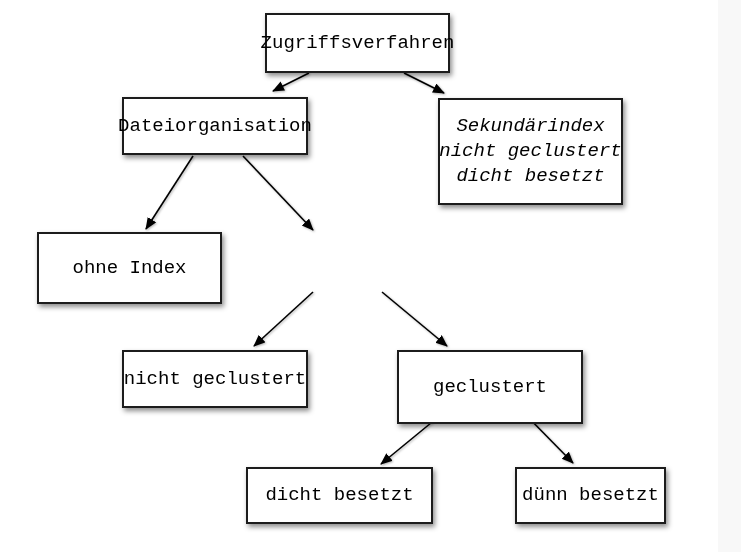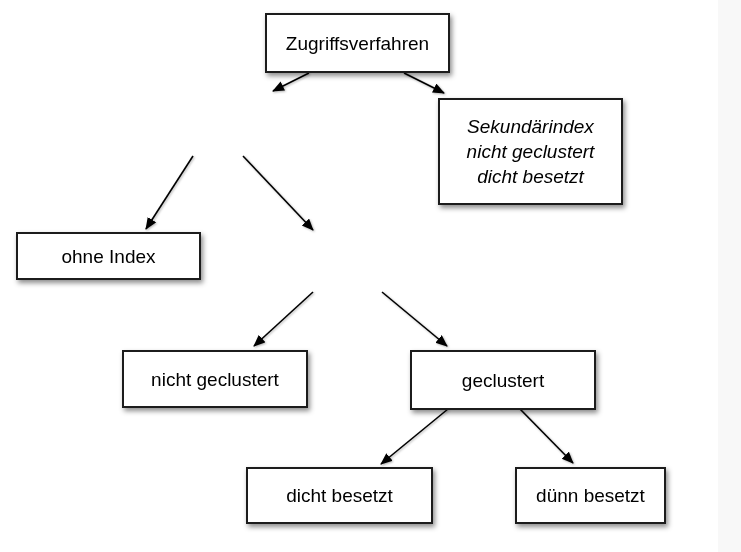--- a/index.html
+++ b/index.html
@@ -43,21 +43,21 @@
     box-shadow: 2px 3px 5px rgba(0,0,0,0.45);
     display: flex;
     flex-direction: column;
     align-items: center;
     justify-content: center;
     text-align: center;
     color: #000000;
     font-size: 19px;
     line-height: 25px;
   }
-  .node .label { display: block; white-space: nowrap; }
+  .node .label { display: block; white-space: nowrap; font-family: Liberation Mono, monospace; }
   .node .italic { font-style: italic; }
 </style>
 </head>
 <body>
 
 <div class="canvas">
 
   <div class="right-band"></div>
 
   <svg class="edges" width="741" height="552" viewBox="0 0 741 552" aria-hidden="true">
@@ -73,37 +73,40 @@
     <line x1="313" y1="292" x2="254" y2="346" marker-end="url(#arw)"></line>
     <line x1="382" y1="292" x2="447" y2="346" marker-end="url(#arw)"></line>
     <line x1="448" y1="409" x2="381" y2="464" marker-end="url(#arw)"></line>
     <line x1="520" y1="409" x2="573" y2="463" marker-end="url(#arw)"></line>
   </svg>
 
   <div class="node" style="left:265px; top:13px; width:185px; height:60px">
     <span class="label">Zugriffsverfahren</span>
   </div>
 
+  <div class="node" style="left:122px; top:97px; width:186px; height:58px">
+    <span class="label">Dateiorganisation</span>
+  </div>
 
   <div class="node" style="left:438px; top:98px; width:185px; height:107px">
     <span class="label italic">Sekundärindex</span>
     <span class="label italic">nicht geclustert</span>
     <span class="label italic">dicht besetzt</span>
   </div>
 
-  <div class="node" style="left:16px; top:232px; width:185px; height:48px">
+  <div class="node" style="left:37px; top:232px; width:185px; height:72px">
     <span class="label">ohne Index</span>
   </div>
 
 
   <div class="node" style="left:122px; top:350px; width:186px; height:58px">
     <span class="label">nicht geclustert</span>
   </div>
 
-  <div class="node" style="left:410px; top:350px; width:186px; height:60px">
+  <div class="node" style="left:397px; top:350px; width:186px; height:74px">
     <span class="label">geclustert</span>
   </div>
 
   <div class="node" style="left:246px; top:467px; width:187px; height:57px">
     <span class="label">dicht besetzt</span>
   </div>
 
   <div class="node" style="left:515px; top:467px; width:151px; height:57px">
     <span class="label">dünn besetzt</span>
   </div>

